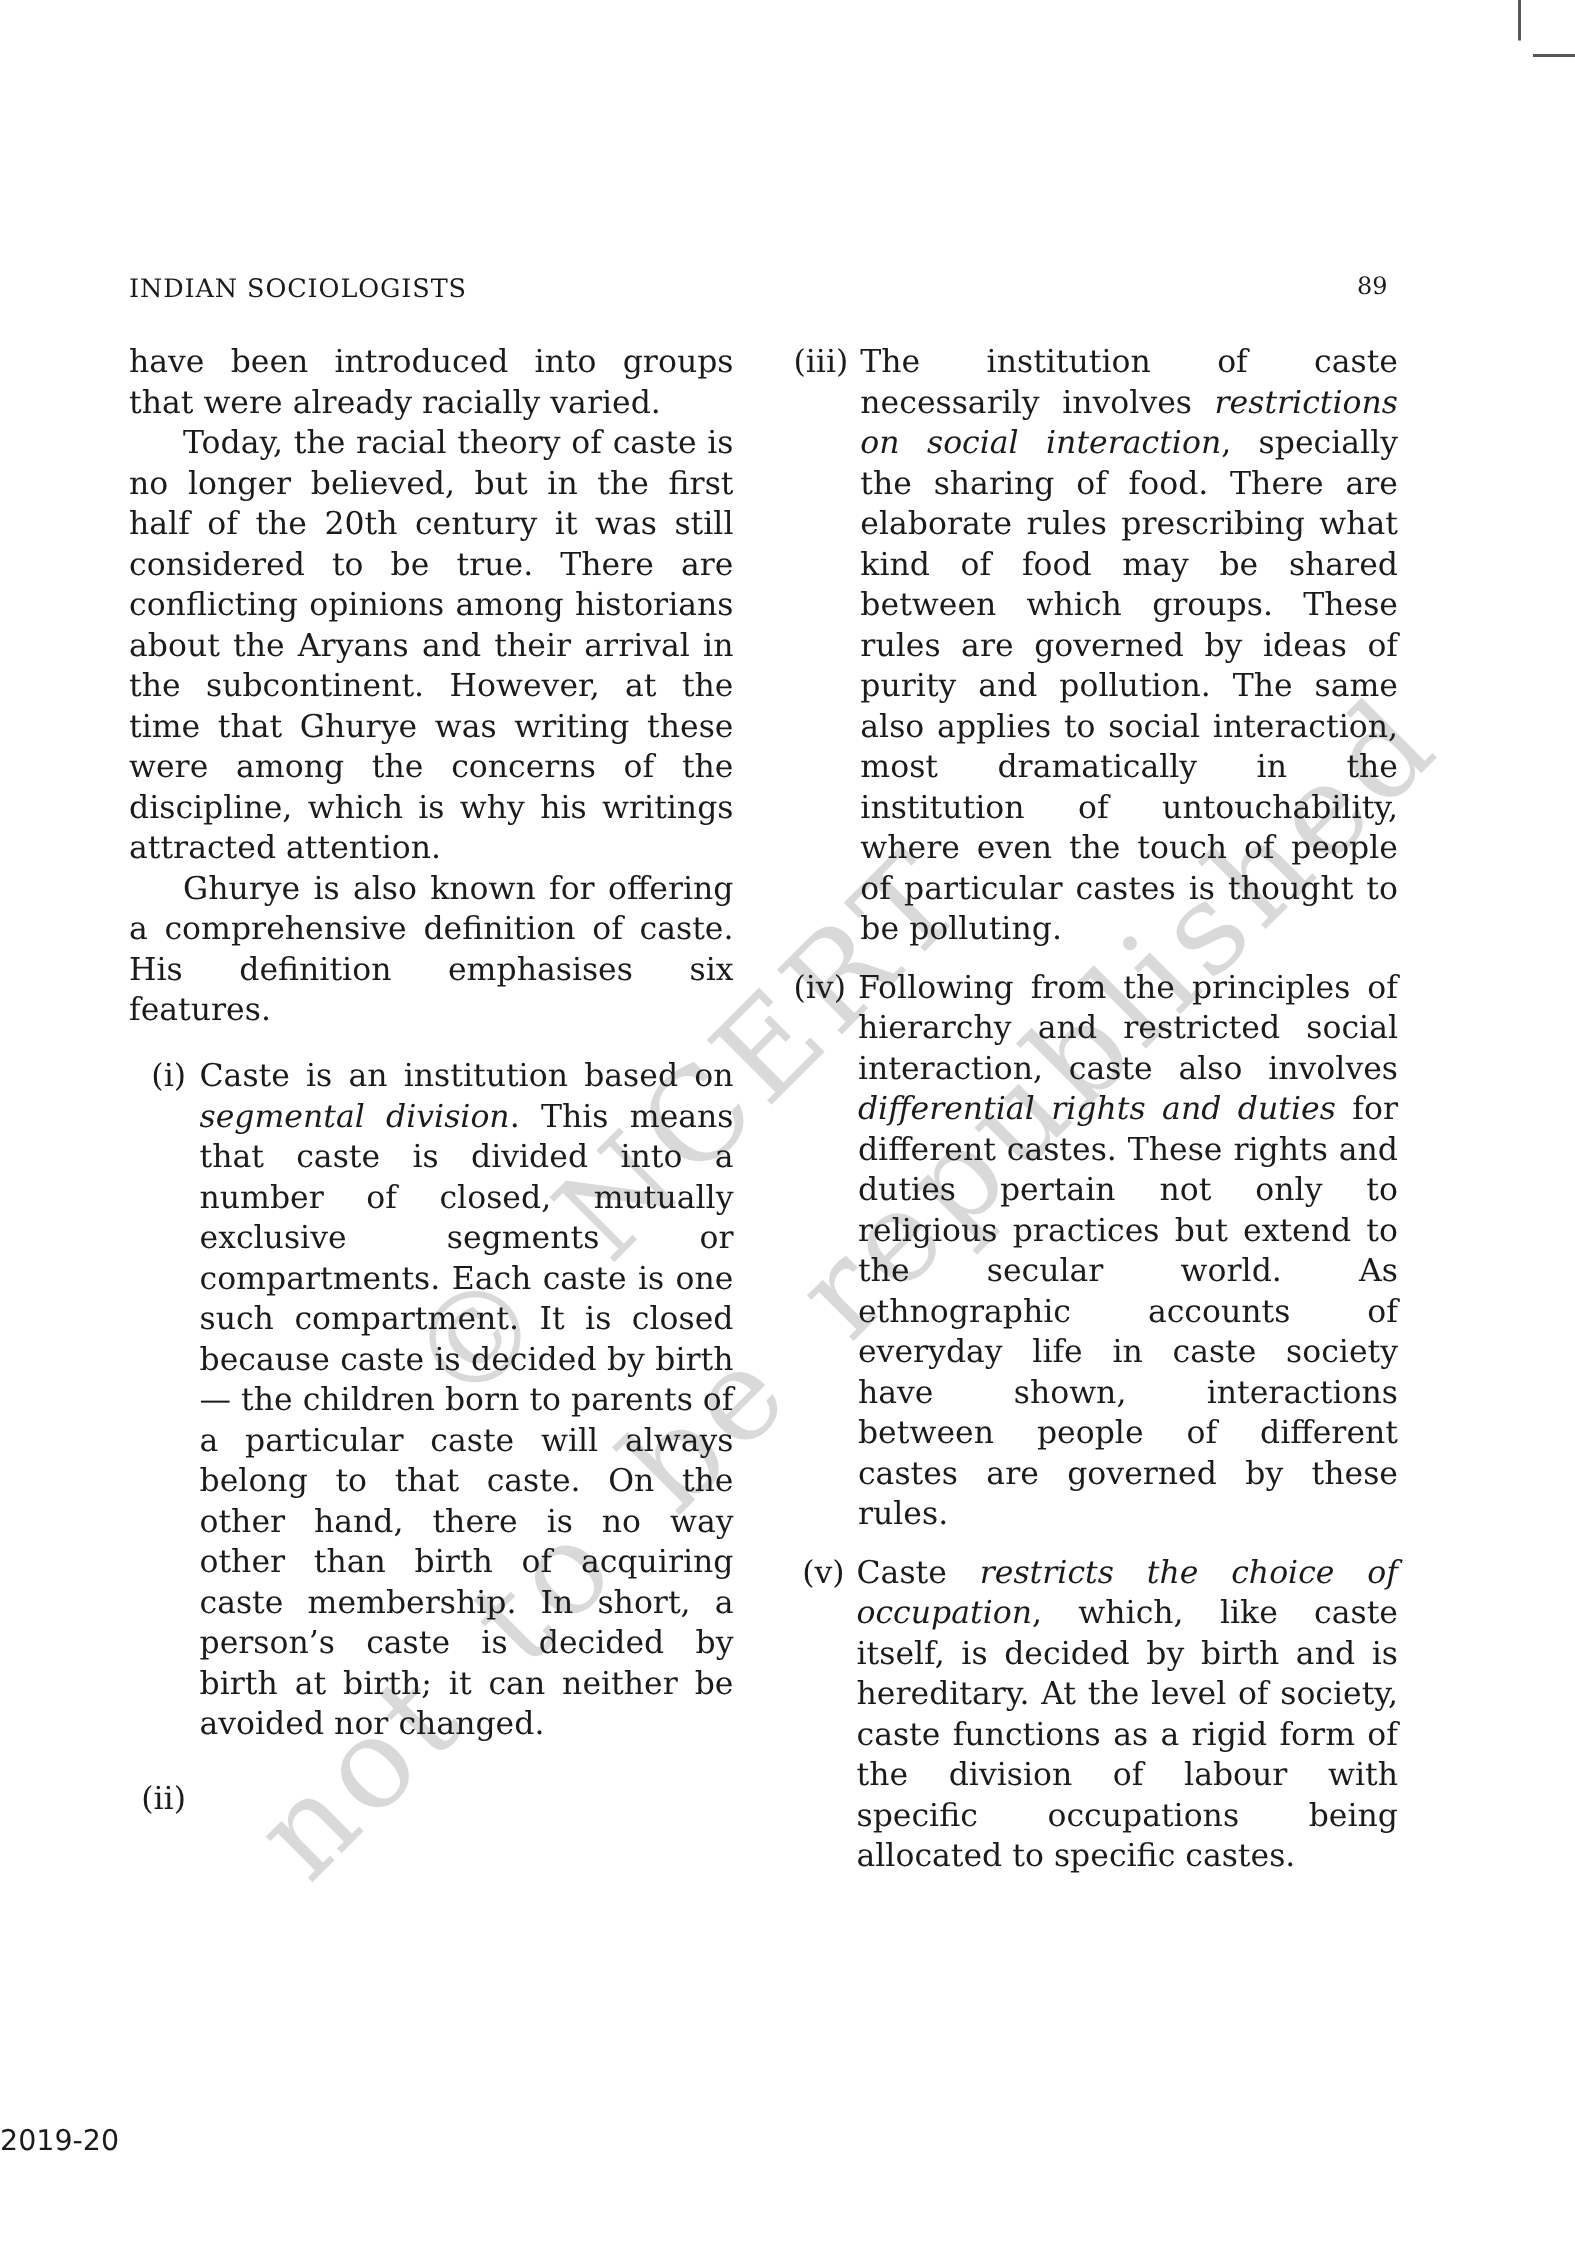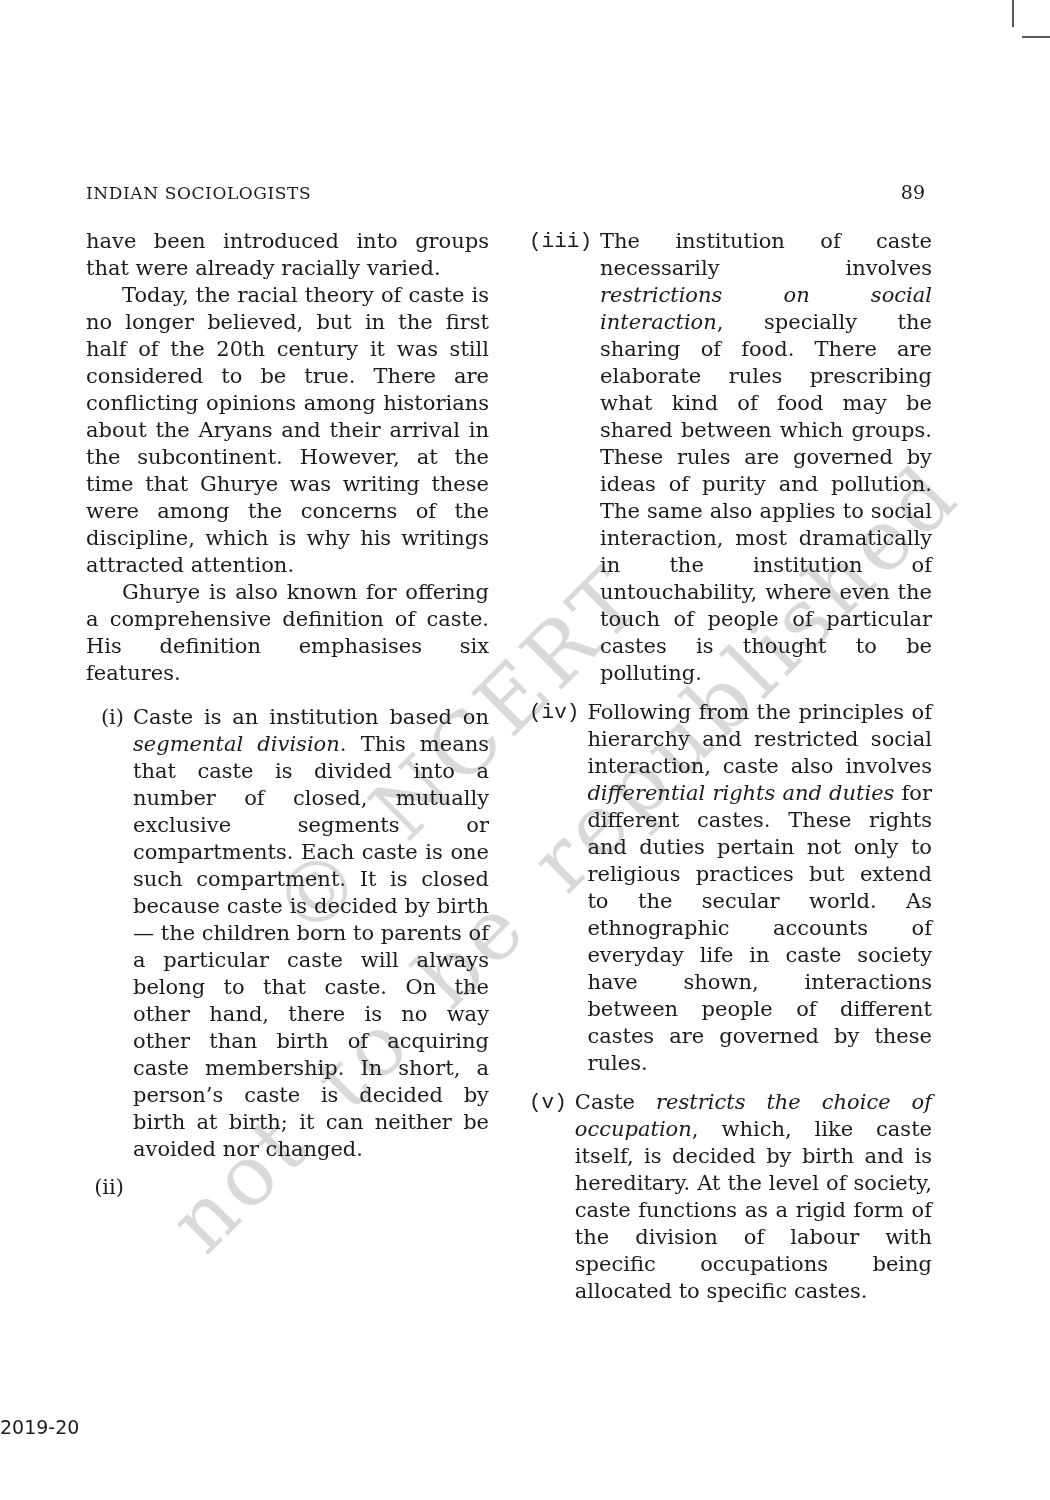--- a/index.html
+++ b/index.html
@@ -10,46 +10,46 @@
     font-family:"DejaVu Serif","Liberation Serif",serif;
     color:#1b1b1b;
     overflow:hidden;
   }
   .running-head{
     position:absolute;left:86px;top:183px;
     font-size:17px;letter-spacing:0.6px;
   }
   .page-num{
     position:absolute;right:125px;top:181px;
-    font-size:19px;
+    font-size:16px;
   }
   .watermark{
     position:absolute;left:511px;top:805px;
     transform:translate(-50%,-50%) rotate(-45deg);
     text-align:center;white-space:nowrap;
     font-size:84px;line-height:150px;
     letter-spacing:5px;word-spacing:18px;
     color:rgba(0,0,0,0.15);
     z-index:0;user-select:none;pointer-events:none;
   }
   .columns{
     position:absolute;left:86px;top:228px;width:846px;
     display:flex;gap:40px;z-index:1;
   }
   .col{width:404px;font-size:21px;line-height:27px;text-align:justify;}
   .para{margin:0;}
   .para.indent{text-indent:36px;}
   .list{margin-top:17px;}
   .col.right .list{margin-top:0;}
-  .li{display:flex;margin-top:11px;align-items:flex-start;}
+  .li{display:flex;margin-top:23px;align-items:flex-start;}
   .list .li:first-child{margin-top:0;}
   .col.right .list .li{margin-top:12px;}
   .col.right .list .li:first-child{margin-top:0;}
   .marker{flex:0 0 38px;margin-right:9px;text-align:right;white-space:nowrap;}
-  .col.right .marker{flex:0 0 34px;margin-right:8px;font-family:Liberation Mono, monospace;}
+  .col.right .marker{flex:0 0 34px;margin-right:8px;}
   .li-body{flex:1 1 auto;}
   .li-body i, .para i{font-style:italic;}
   .footer{
     position:absolute;left:0;top:1416px;width:1050px;
     text-align:left;
     font-family:"DejaVu Sans","Liberation Sans",sans-serif;
     font-size:19px;color:#1b1b1b;z-index:1;
   }
   .crop-v{position:absolute;left:1012px;top:0;width:2px;height:27px;background:#575757;}
   .crop-h{position:absolute;left:1022px;top:36px;width:28px;height:2px;background:#575757;}

